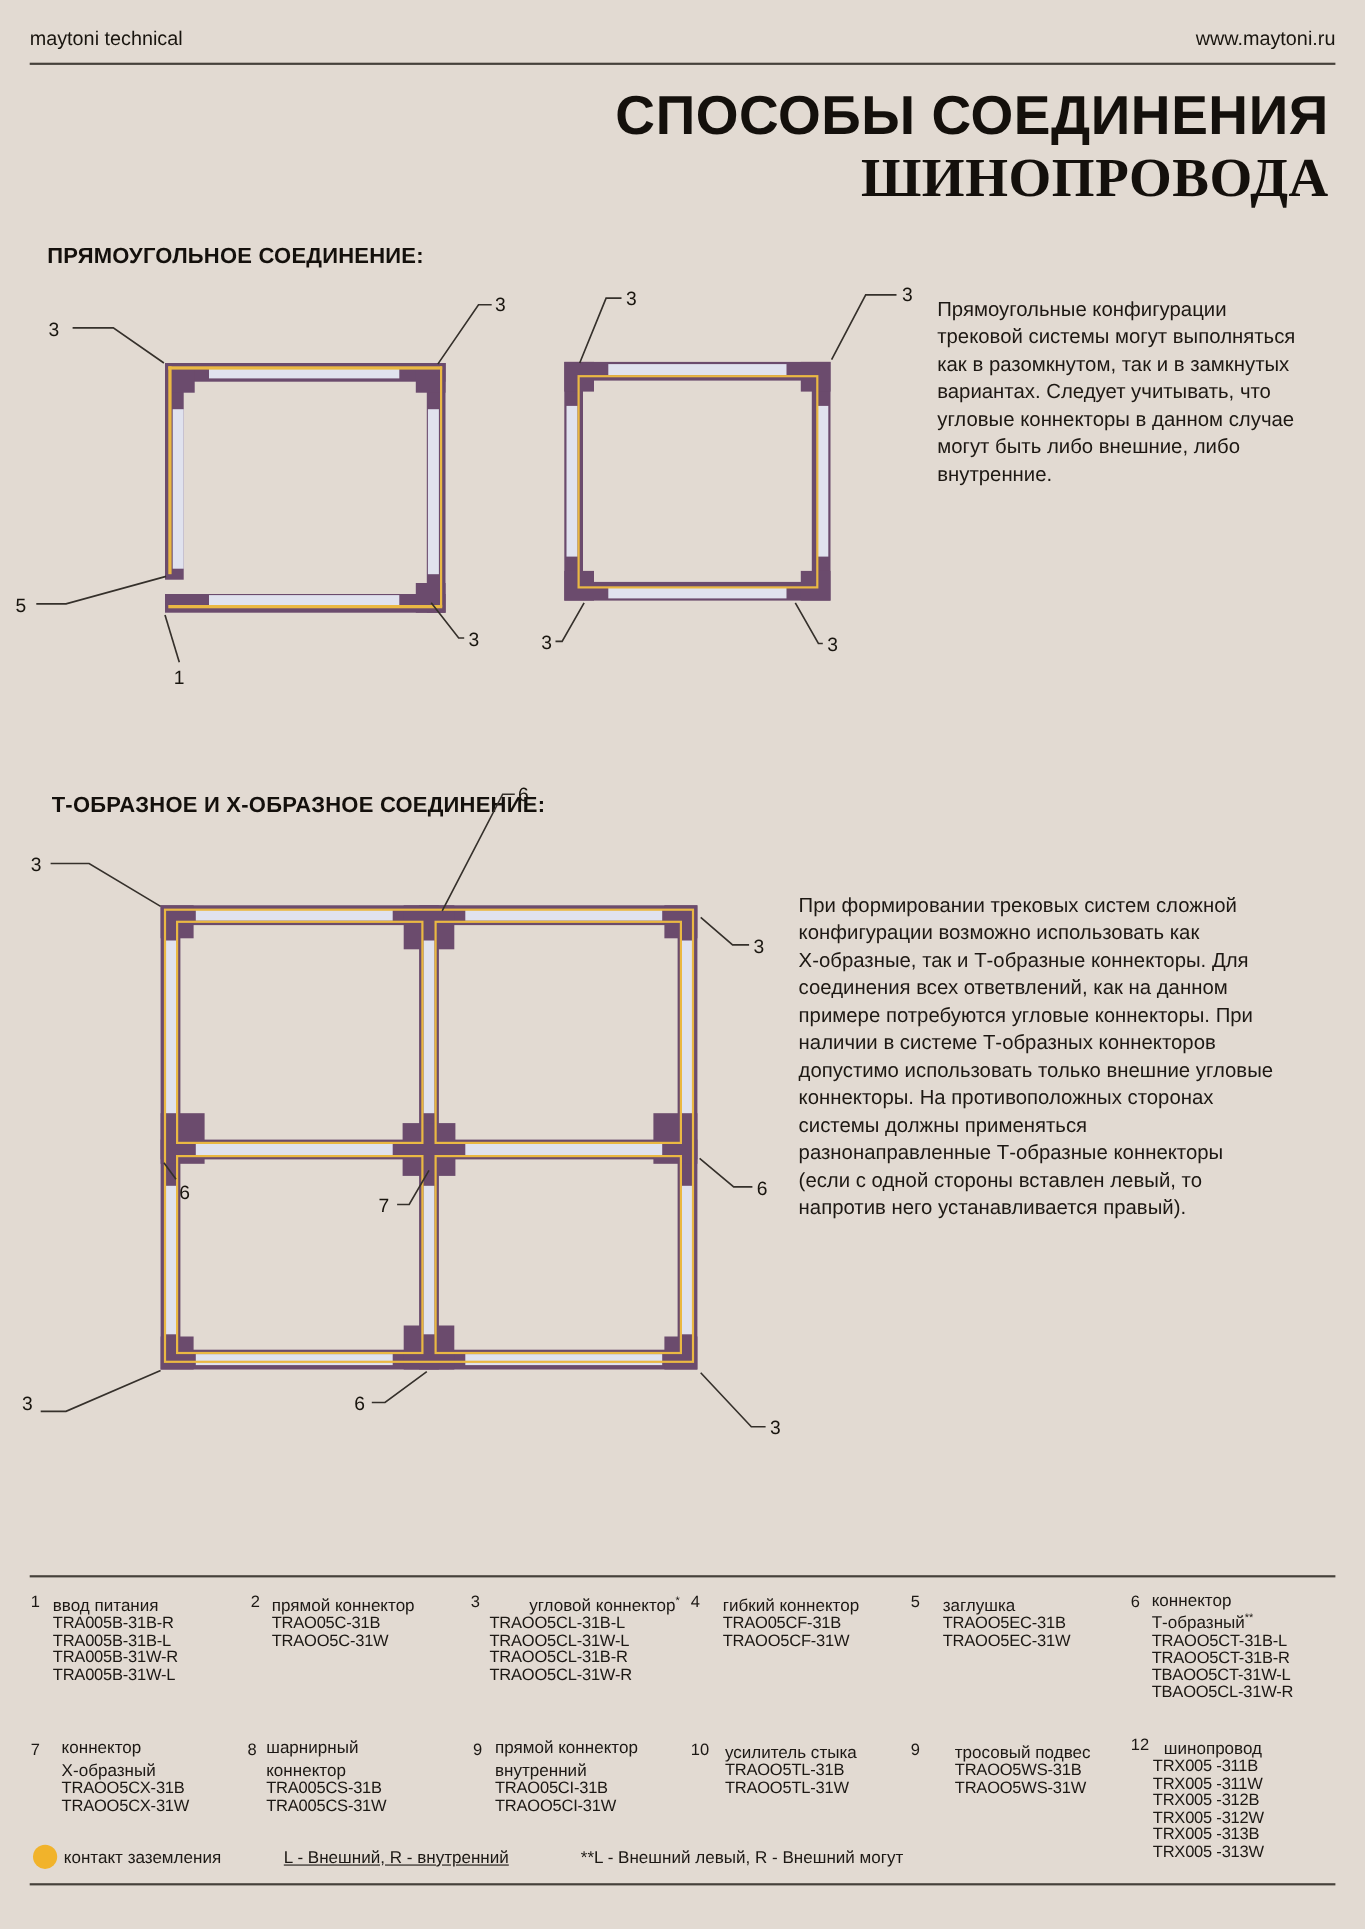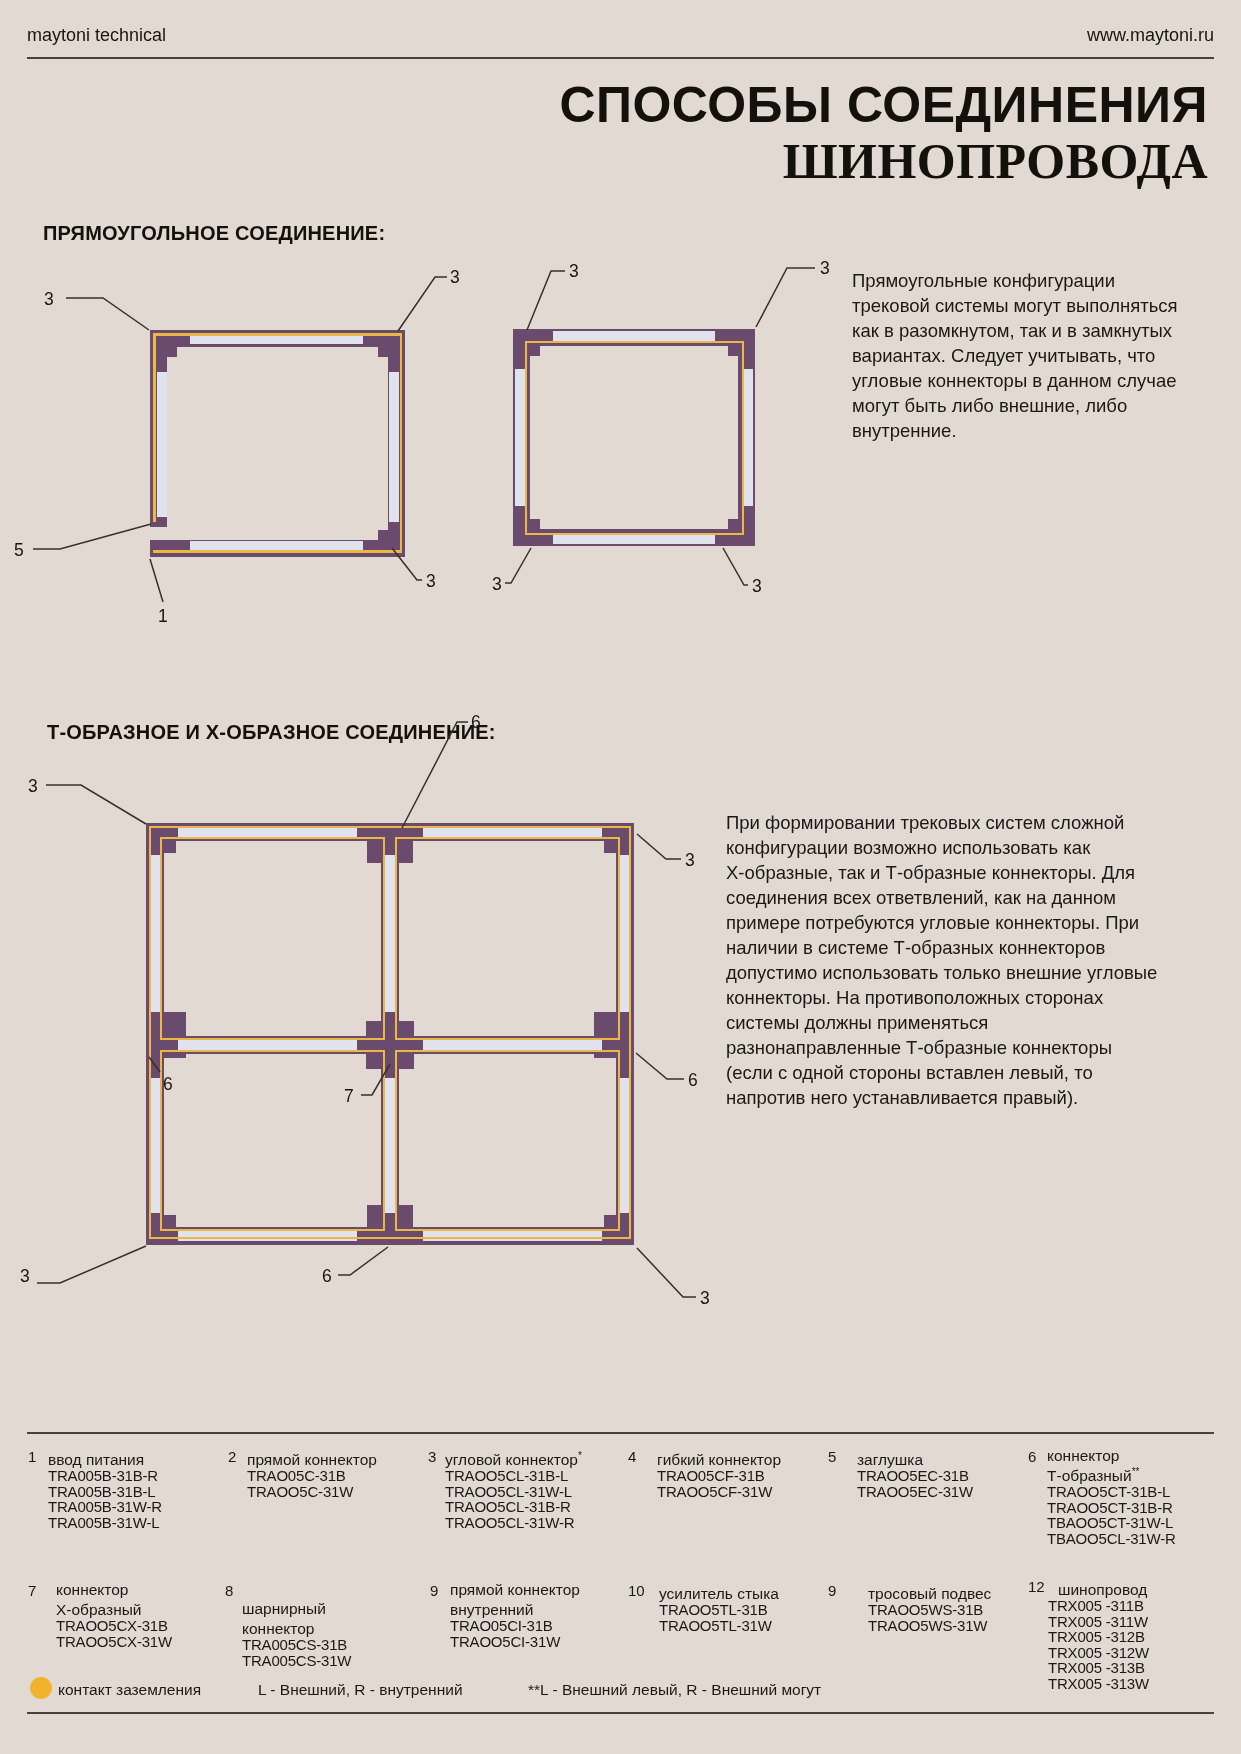--- a/index.html
+++ b/index.html
@@ -180,21 +180,21 @@
 TRA005B-31W-L</div>
   </div>
   <div class="part" style="left:228px;top:1448px;">
     <span class="pnum">2</span>
     <span class="pname" style="padding-left:19px;"><span>прямой коннектор</span><sup></sup></span>
     <div class="pcodes" style="padding-left:19px;">TRAO05C-31B
 TRAOO5C-31W</div>
   </div>
   <div class="part" style="left:428px;top:1448px;">
     <span class="pnum">3</span>
-    <span class="pname" style="padding-left:17px;"><span>угловой коннектор</span><sup>*</sup></span>
+    <span class="pname" style="padding-left:17px;text-align:right;"><span>угловой коннектор</span><sup>*</sup></span>
     <div class="pcodes" style="padding-left:17px;">TRAOO5CL-31B-L
 TRAOO5CL-31W-L
 TRAOO5CL-31B-R
 TRAOO5CL-31W-R</div>
   </div>
   <div class="part" style="left:628px;top:1448px;">
     <span class="pnum">4</span>
     <span class="pname" style="padding-left:29px;"><span>гибкий коннектор</span><sup></sup></span>
     <div class="pcodes" style="padding-left:29px;">TRAO05CF-31B
 TRAOO5CF-31W</div>
@@ -217,21 +217,21 @@
 
   <div class="part" style="left:28px;top:1582px;">
     <span class="pnum">7</span>
     <span class="pname" style="padding-left:28px;"><span>коннектор
 Х-образный</span><sup></sup></span>
     <div class="pcodes" style="padding-left:28px;">TRAOO5CX-31B
 TRAOO5CX-31W</div>
   </div>
   <div class="part" style="left:225px;top:1582px;">
     <span class="pnum">8</span>
-    <span class="pname" style="padding-left:17px;margin-top:19px;"><span>шарнирный
+    <span class="pname" style="padding-left:17px;"><span>шарнирный
 коннектор</span><sup></sup></span>
     <div class="pcodes" style="padding-left:17px;">TRA005CS-31B
 TRA005CS-31W</div>
   </div>
   <div class="part" style="left:430px;top:1582px;">
     <span class="pnum">9</span>
     <span class="pname" style="padding-left:20px;"><span>прямой коннектор
 внутренний</span><sup></sup></span>
     <div class="pcodes" style="padding-left:20px;">TRAO05CI-31B
 TRAOO5CI-31W</div>
@@ -254,17 +254,17 @@
     <div class="pcodes" style="padding-left:20px;">TRX005 -311B
 TRX005 -311W
 TRX005 -312B
 TRX005 -312W
 TRX005 -313B
 TRX005 -313W</div>
   </div>
 
   <span class="dot" style="left:30px;top:1677px;"></span>
   <div class="legend" style="left:58px;top:1681px;">контакт заземления</div>
-  <div class="legend" style="left:258px;top:1681px;">L - Внешний, R - внутренний</div>
+  <div class="legend" style="left:258px;top:1681px;text-decoration:underline;">L - Внешний, R - внутренний</div>
   <div class="legend" style="left:528px;top:1681px;">**L - Внешний левый, R - Внешний могут</div>
   <div class="rule" style="left:27px;top:1712px;width:1187px;"></div>
 
 </div>
 
 </body></html>

